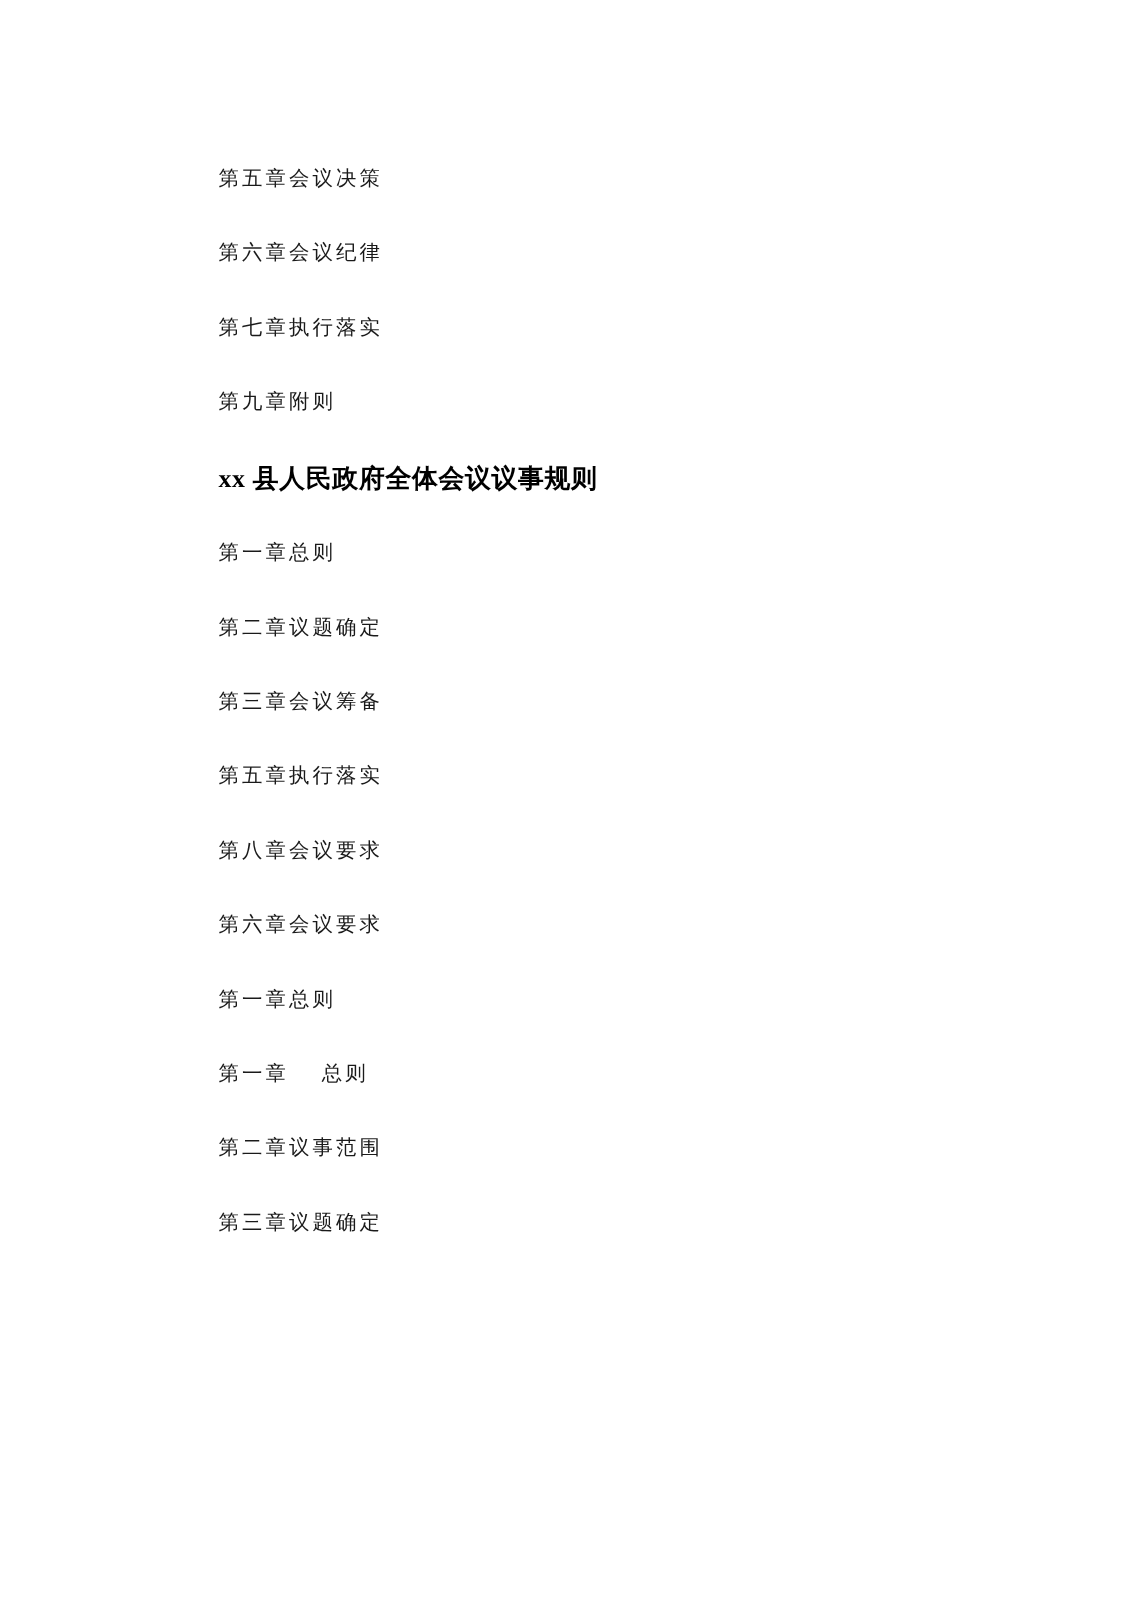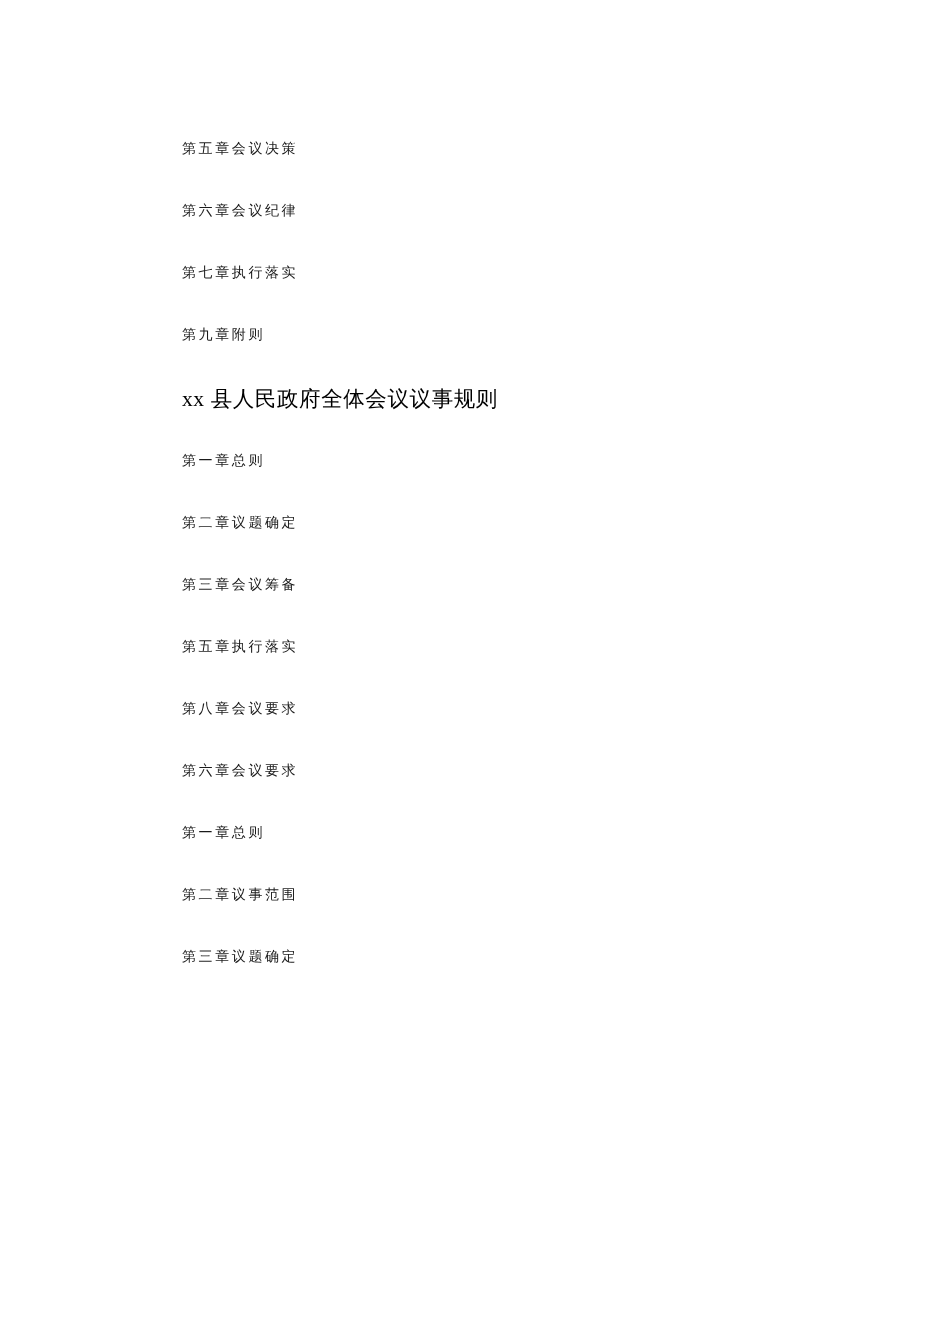--- a/index.html
+++ b/index.html
@@ -18,33 +18,33 @@
     position: relative;
     width: 950px;
     height: 1344px;
     box-sizing: border-box;
     padding: 118px 150px 0 182px;
   }
   .doc-body {
     display: block;
   }
   .line {
-    font-size: 14px;
+    font-size: 17px;
     line-height: 62px;
     letter-spacing: 2.6px;
     white-space: pre;
     font-weight: normal;
     color: #1a1a1a;
   }
   .heading {
     font-size: 21.5px;
     line-height: 62px;
     letter-spacing: 0.6px;
     white-space: pre;
-    font-weight: normal;
+    font-weight: bold;
     color: #000000;
     margin-top: 2px;
   }
 </style>
 </head>
 <body>
 
 <div class="page">
   <div class="doc-body">
 
@@ -57,17 +57,18 @@
 
     <div class="line">第一章总则</div>
     <div class="line">第二章议题确定</div>
     <div class="line">第三章会议筹备</div>
     <div class="line">第五章执行落实</div>
     <div class="line">第八章会议要求</div>
     <div class="line">第六章会议要求</div>
     <div class="line">第一章总则</div>
 
 
+    <div class="line">第一章    总则</div>
     <div class="line">第二章议事范围</div>
     <div class="line">第三章议题确定</div>
 
   </div>
 </div>
 
 </body></html>

